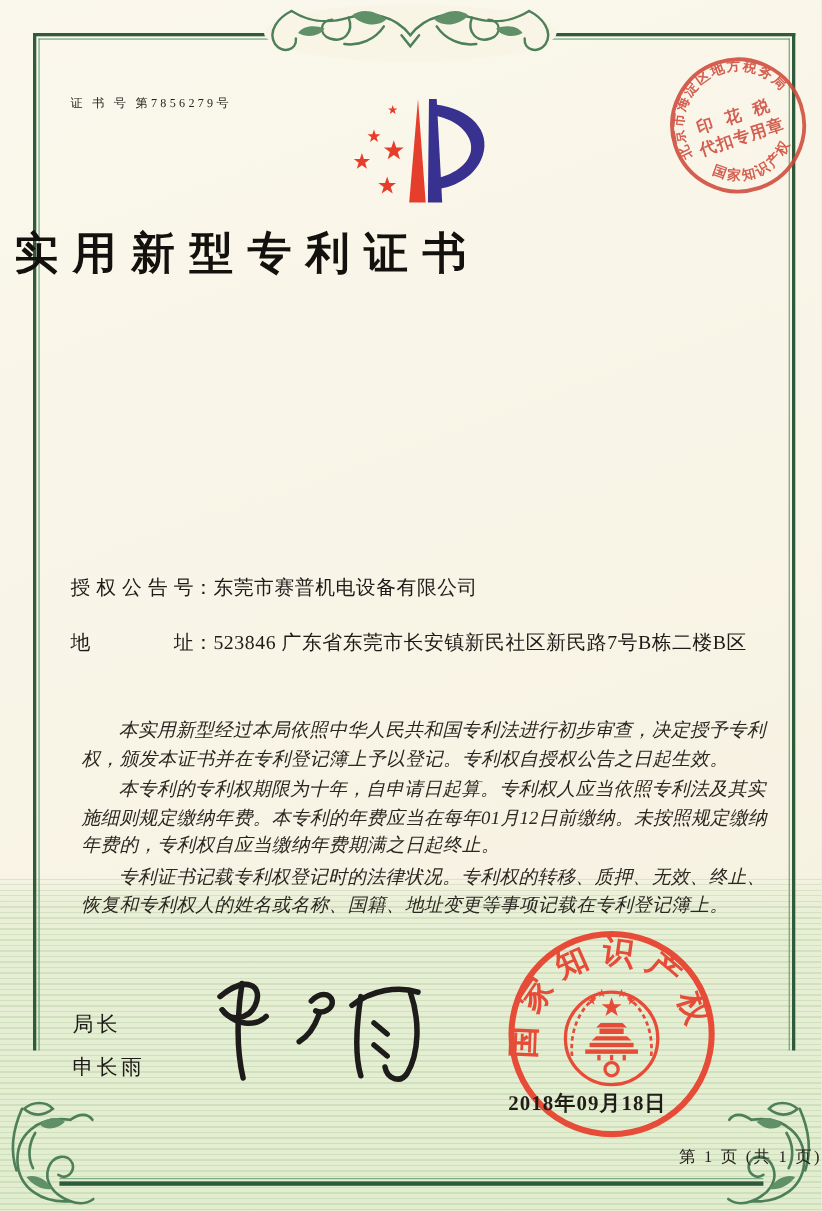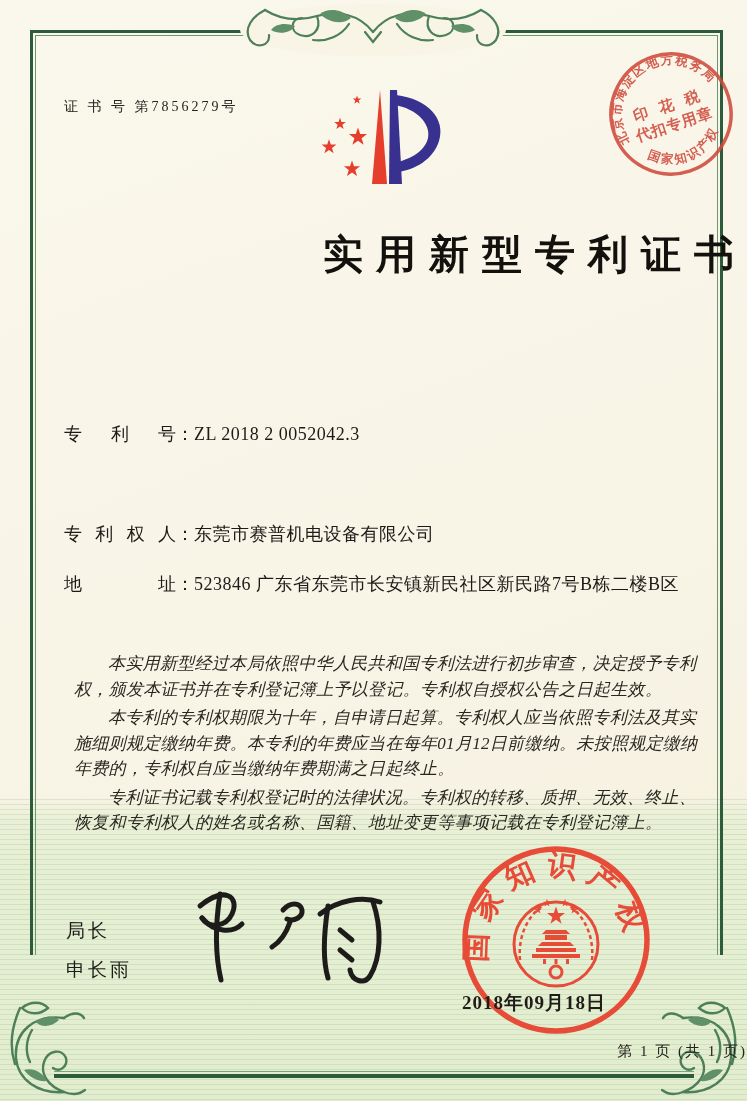--- a/index.html
+++ b/index.html
@@ -29,25 +29,25 @@
     position:absolute;left:2px;right:2px;top:2px;bottom:0;
     border-top:1px solid #659a6f;border-left:1px solid #659a6f;border-right:1px solid #659a6f;
   }
   .bottom-rule-light{position:absolute;left:54px;width:640px;top:1071px;height:1px;background:#76a57d;}
   .bottom-rule{position:absolute;left:54px;width:640px;top:1074px;height:4px;background:#2d5b3c;}
   .top-ornament{position:absolute;left:237px;top:2px;width:272px;height:56px;}
   .corner-ornament{position:absolute;width:84px;height:100px;top:1000px;}
   .corner-left{left:2px;}
   .corner-right{right:2px;transform:scaleX(-1);}
 
-  .cert-no{position:absolute;left:64px;top:98px;font-size:14px;letter-spacing:3px;color:#26231f;}
+  .cert-no{position:absolute;left:64px;top:86px;font-size:11px;letter-spacing:3px;color:#26231f;}
   .logo{position:absolute;left:296px;top:82px;width:160px;height:116px;}
   .title{
-    position:absolute;left:0;right:0;top:203px;text-align:right;
-    font-size:40px;font-weight:bold;letter-spacing:13px;color:#13110e;text-indent:13px;margin-top:24px;
+    position:absolute;left:0;right:0;top:203px;text-align:left;
+    font-size:40px;font-weight:bold;letter-spacing:13px;color:#13110e;text-indent:13px;
   }
   .frow{position:absolute;left:64px;width:628px;font-size:18px;line-height:28px;color:#1d1b18;}
   .flabel{display:inline-block;width:112px;text-align:justify;text-align-last:justify;text-justify:inter-character;vertical-align:top;}
   .fcolon{vertical-align:top;}
   .fvalue{display:inline-block;vertical-align:top;letter-spacing:.5px;}
   .fvalue-wrap{width:495px;}
   .grant-no{position:absolute;left:361px;top:0;}
   .paras{position:absolute;left:58px;top:651px;width:634px;margin-left:16px;}
   .paras p{
     margin:0 0 3px 0;font-style:italic;font-size:17px;line-height:25.5px;
@@ -161,25 +161,22 @@
       <text x="74" y="92" text-anchor="middle" font-size="15" font-weight="bold" letter-spacing="1">代扣专用章</text>
       <defs>
         <path id="stampTopArc" d="M26,90 A50,50 0 1 1 122,90" fill="none"></path>
         <path id="stampBottomArc" d="M38,110 A50,50 0 0 0 110,110" fill="none"></path>
       </defs>
     </g>
   </svg>
 
   <div class="title">实用新型专利证书</div>
 
-  <div class="frow" style="top:420px">
-    <span class="flabel">专利号</span><span class="fcolon">：</span><span class="fvalue">ZL 2018 2 0052042.3</span>
-  </div>
   <div class="frow" style="top:520px">
-    <span class="flabel">专利权人</span><span class="fcolon">：</span><span class="fvalue">东莞市赛普机电设备有限公司</span>
+    <span class="flabel">授权公告号</span><span class="fcolon">：</span><span class="fvalue">东莞市赛普机电设备有限公司</span>
   </div>
   <div class="frow" style="top:570px">
     <span class="flabel">地址</span><span class="fcolon">：</span><span class="fvalue fvalue-wrap">523846 广东省东莞市长安镇新民社区新民路7号B栋二楼B区</span>
   </div>
 
   <div class="paras">
     <p>本实用新型经过本局依照中华人民共和国专利法进行初步审查，决定授予专利权，颁发本证书并在专利登记簿上予以登记。专利权自授权公告之日起生效。</p>
     <p>本专利的专利权期限为十年，自申请日起算。专利权人应当依照专利法及其实施细则规定缴纳年费。本专利的年费应当在每年01月12日前缴纳。未按照规定缴纳年费的，专利权自应当缴纳年费期满之日起终止。</p>
     <p>专利证书记载专利权登记时的法律状况。专利权的转移、质押、无效、终止、恢复和专利权人的姓名或名称、国籍、地址变更等事项记载在专利登记簿上。</p>
   </div>

